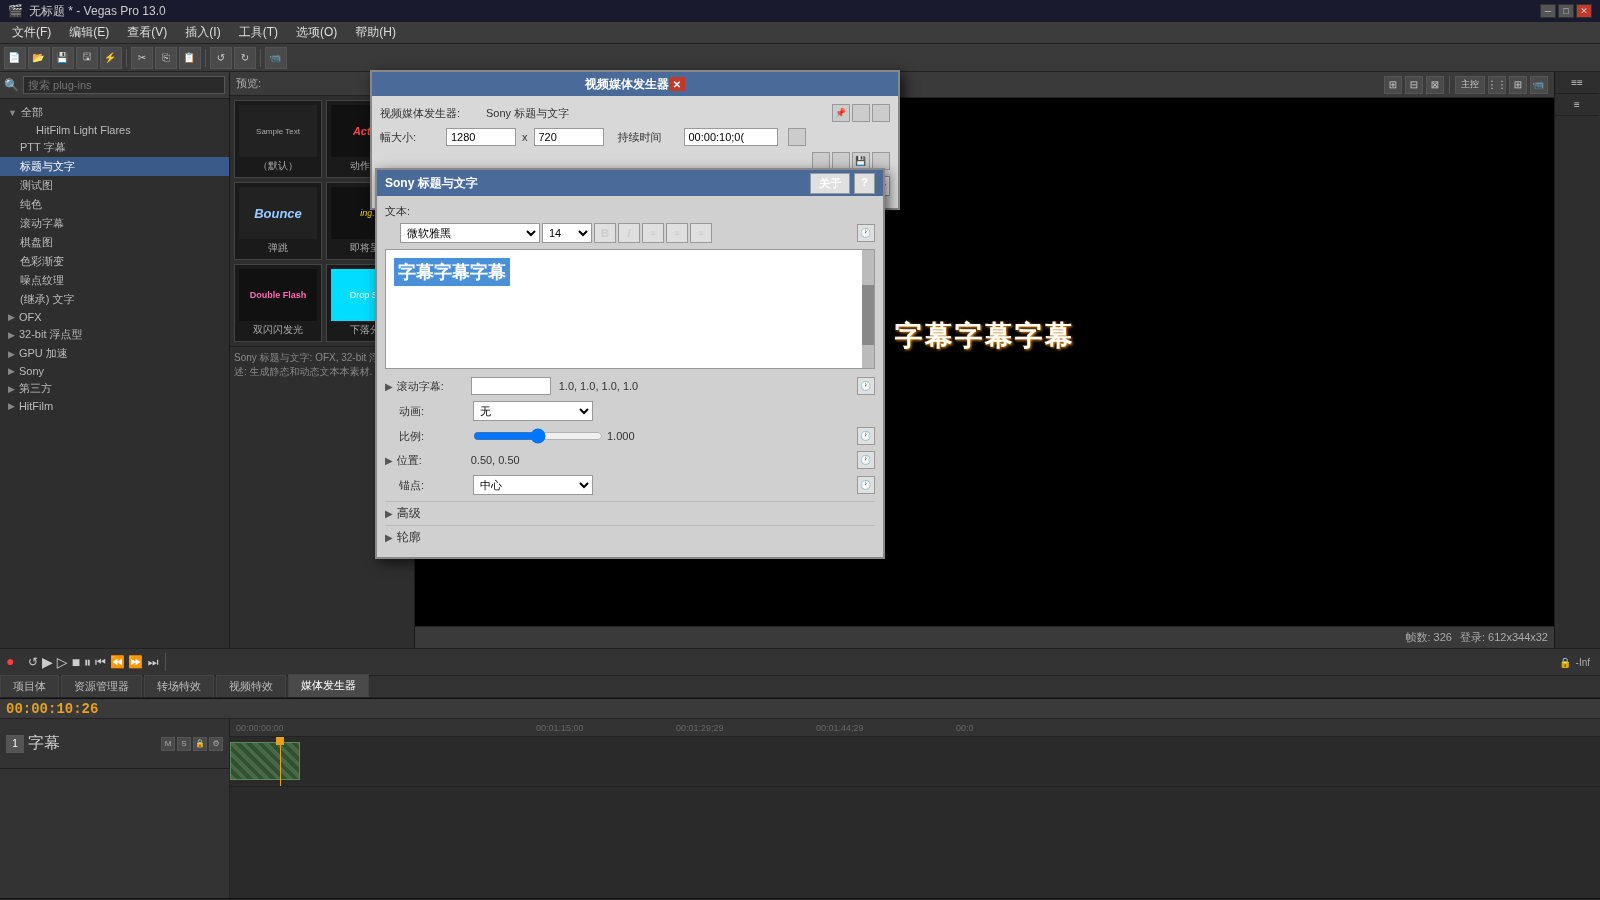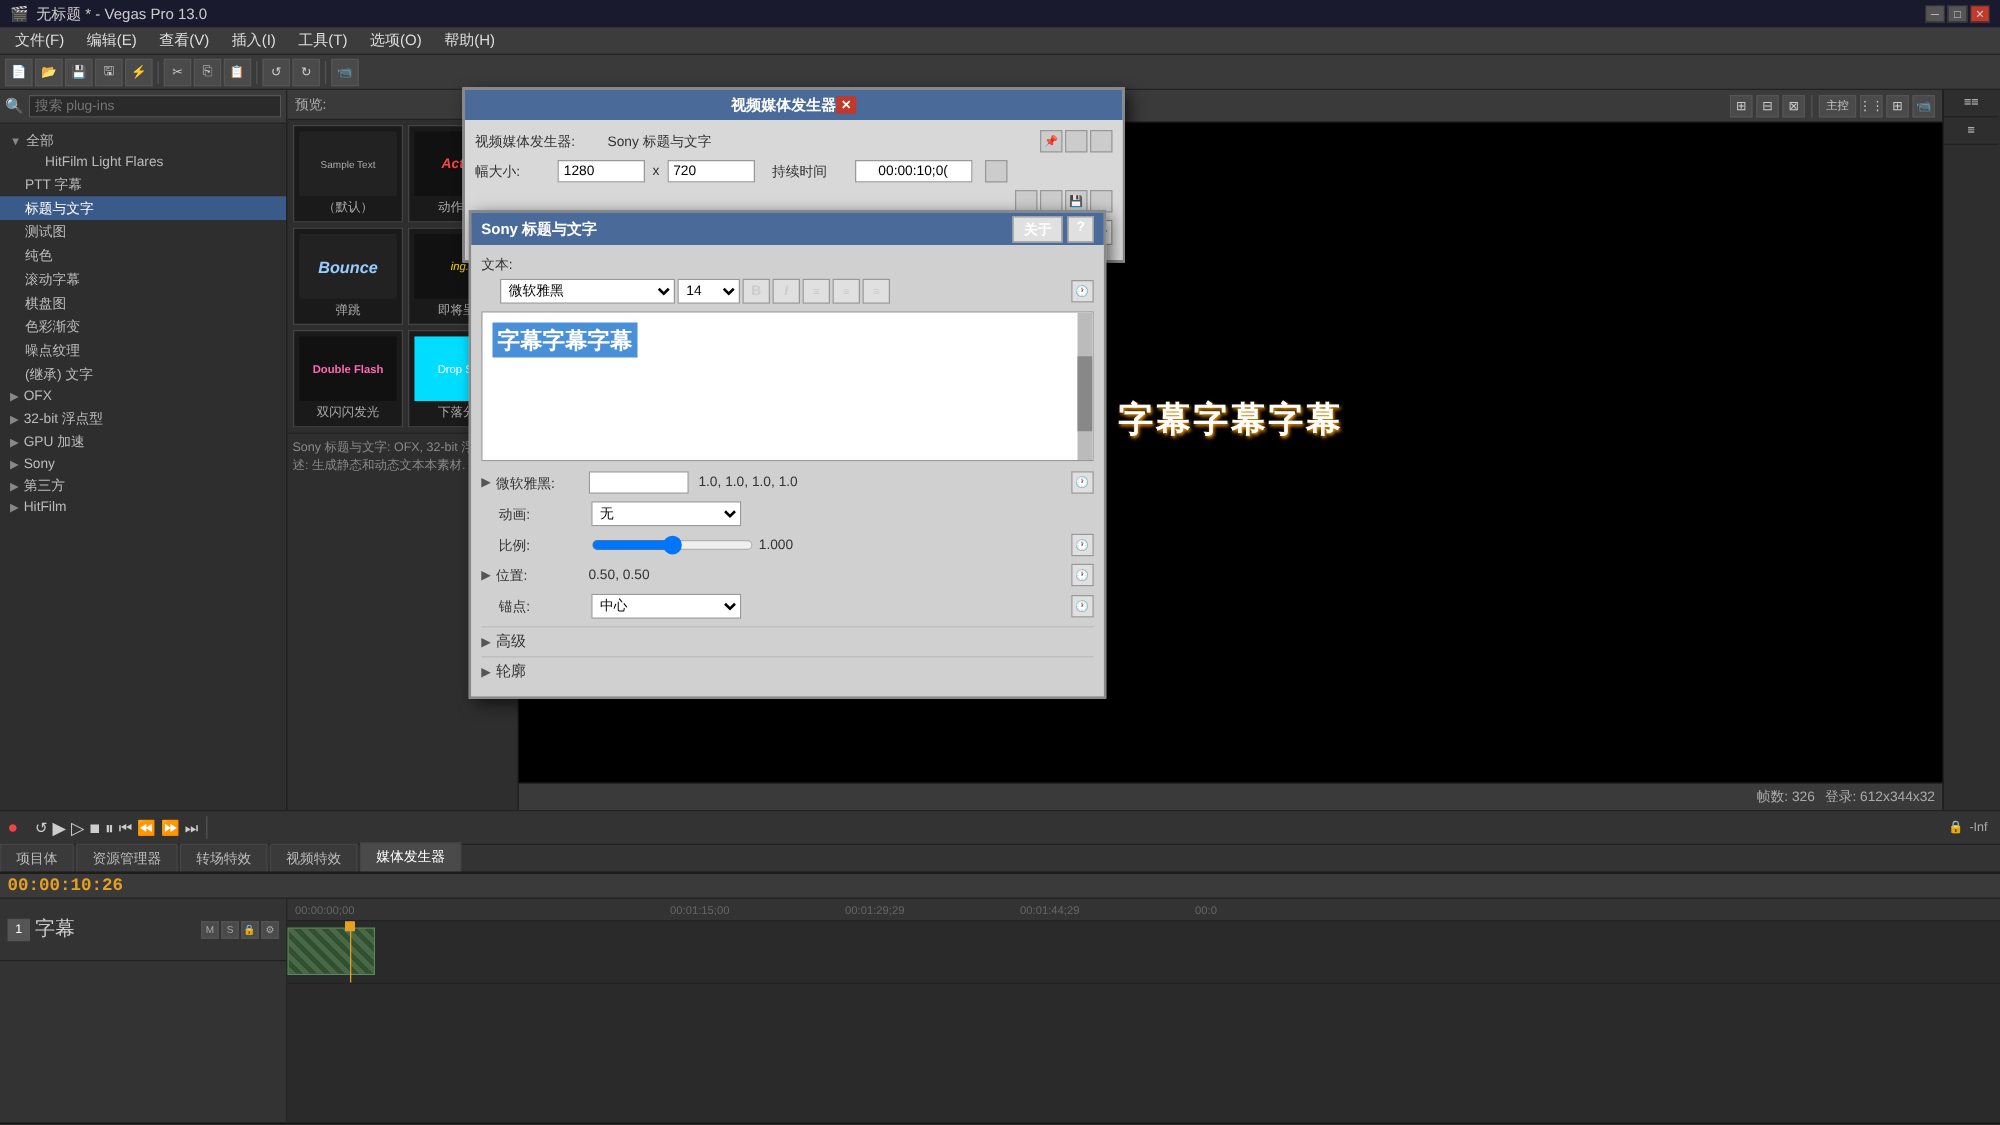--- a/index.html
+++ b/index.html
@@ -1052,21 +1052,21 @@
           <div style="width:18px;height:18px;background:#ccc;border:1px solid #999;display:flex;align-items:center;justify-content:center;cursor:pointer;font-size:9px;">⏸</div>
           <div style="width:18px;height:18px;background:#ccc;border:1px solid #999;display:flex;align-items:center;justify-content:center;cursor:pointer;font-size:9px;">⊞</div>
         </div>
       </div>
       <div class="dialog-row">
         <span class="dialog-label">幅大小:</span>
         <input class="dialog-input" value="1280" style="">
         <span style="color:#333;font-size:11px;">x</span>
         <input class="dialog-input" value="720" style="">
         <span class="dialog-label" style="margin-left:8px;">持续时间</span>
-        <input class="dialog-input" value="00:00:10;0(" style="width: 94px; text-align: center;">
+        <input class="dialog-input" value="00:00:10;0(" style="width: 94px;">
         <div style="width:18px;height:18px;background:#ccc;border:1px solid #999;display:flex;align-items:center;justify-content:center;cursor:pointer;font-size:9px;margin-left:4px;">?</div>
       </div>
       <div class="dialog-row">
         <div style="display:flex;gap:2px;margin-left:auto;">
           <div style="width:18px;height:18px;background:#ccc;border:1px solid #999;display:flex;align-items:center;justify-content:center;cursor:pointer;font-size:9px;">⟳</div>
           <div style="width:18px;height:18px;background:#ccc;border:1px solid #999;display:flex;align-items:center;justify-content:center;cursor:pointer;font-size:9px;">⚙</div>
           <div style="width:18px;height:18px;background:#ccc;border:1px solid #999;display:flex;align-items:center;justify-content:center;cursor:pointer;font-size:9px;">💾</div>
           <div style="width:18px;height:18px;background:#ccc;border:1px solid #999;display:flex;align-items:center;justify-content:center;cursor:pointer;font-size:9px;">✕</div>
         </div>
       </div>
@@ -1107,21 +1107,21 @@
       </div>
       <div class="pd-text-area-wrap">
         <div class="pd-text-selected">字幕字幕字幕</div>
         <div class="pd-scrollbar">
           <div class="pd-scroll-thumb"></div>
         </div>
       </div>
 
       <div class="pd-row">
         <span class="pd-expand-icon">▶</span>
-        <span class="pd-row-label">微软雅黑:</span>
+        <span class="pd-row-label">滚动字幕:</span>
         <div class="pd-color-swatch"></div>
         <span class="pd-value-text" style="margin-left:4px;">1.0, 1.0, 1.0, 1.0</span>
         <div class="pd-clock-btn" style="margin-left:auto;">🕐</div>
       </div>
 
       <div class="pd-row">
         <span class="pd-row-label" style="margin-left:14px;">动画:</span>
         <select class="pd-anim-sel">
           <option>无</option>
         </select>

